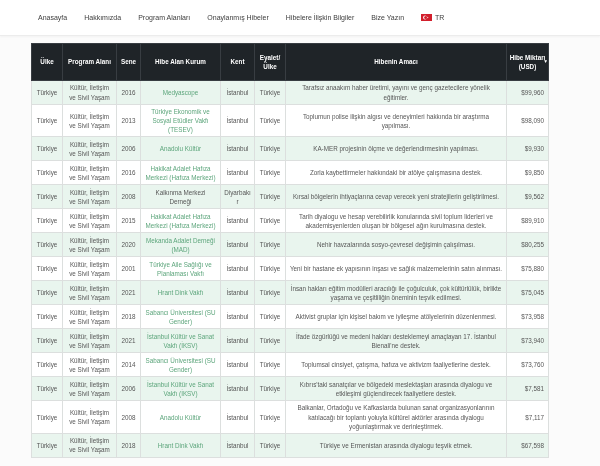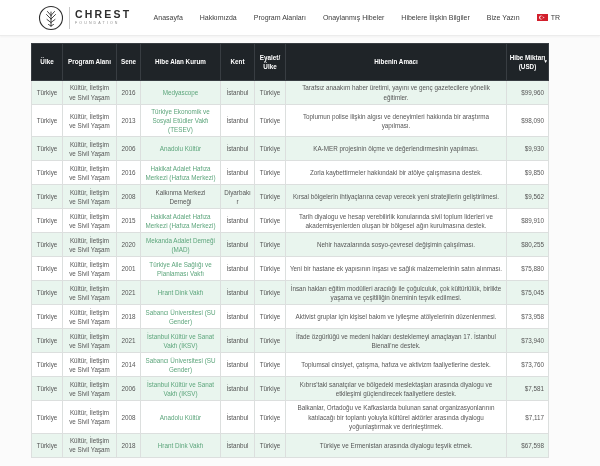--- a/index.html
+++ b/index.html
@@ -91,31 +91,20 @@
   }
   tbody tr:nth-child(odd)  { background: #e9f5ee; }
   tbody tr:nth-child(even) { background: #ffffff; }
   td.col-miktar { text-align: right; padding-right: 4px; }
   a.grantee-link { color: #5ca57b; text-decoration: none; cursor: pointer; }
 </style>
 </head>
 <body>
 
 <header class="site-header">
-  <div class="logo">
-    <svg class="logo-circle" viewBox="0 0 26 26">
-      <circle cx="13" cy="13" r="11.5" fill="none" stroke="#2f2f2f" stroke-width="1.1"></circle>
-      <path d="M13 21 L13 7 M13 10.5 L9.5 6.5 M13 10.5 L16.5 6.5 M13 14 L8.5 9.5 M13 14 L17.5 9.5 M13 17.5 L9 14.5 M13 17.5 L17 14.5 M13 21 L10.5 19.5 M13 21 L15.5 19.5" fill="none" stroke="#2f2f2f" stroke-width="0.9" stroke-linecap="round"></path>
-    </svg>
-    <div class="logo-divider"></div>
-    <div class="logo-text">
-      <span class="logo-name">CHREST</span>
-      <span class="logo-sub">FOUNDATION</span>
-    </div>
-  </div>
 
   <nav class="main-nav">
     <span class="nav-item">Anasayfa</span>
     <span class="nav-item">Hakkımızda</span>
     <span class="nav-item">Program Alanları</span>
     <span class="nav-item">Onaylanmış Hibeler</span>
     <span class="nav-item">Hibelere İlişkin Bilgiler</span>
     <span class="nav-item">Bize Yazın</span>
     <span class="lang-switch">
       <svg class="flag" viewBox="0 0 11 7">

